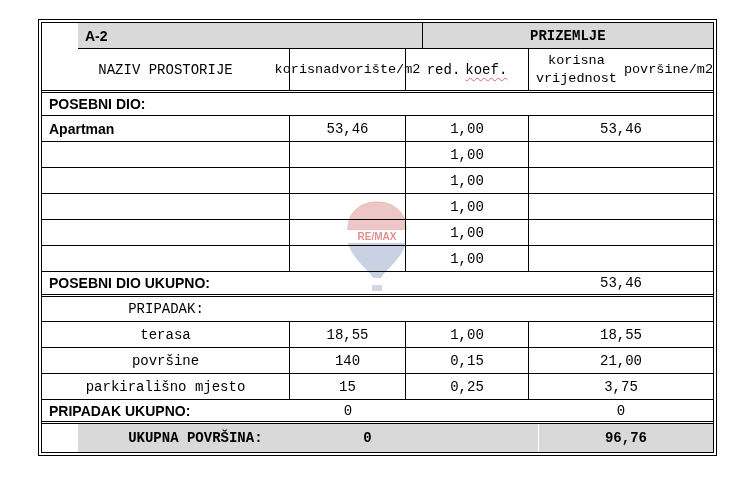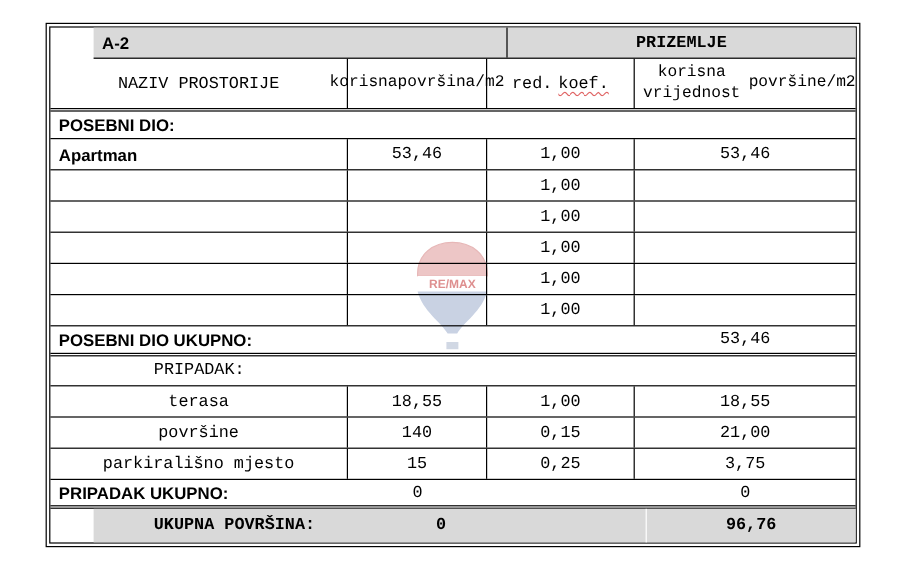--- a/index.html
+++ b/index.html
@@ -58,21 +58,21 @@
 
   <div class="row h26 gray">
     <div class="cell c12 left bold vline">A-2</div>
     <div class="cell c34 center bold">PRIZEMLJE</div>
   </div>
 
   <div class="row h42 dbl">
     <div class="cell c1 center vline">NAZIV PROSTORIJE</div>
     <div class="cell c2 center vline twoline">
       <div>korisna</div>
-      <div>površina/m2</div>
+      <div>dvorište/m2</div>
     </div>
     <div class="cell c3 center vline">
       <span>red.</span>
         <span class="sp"></span>
         <span class="squiggle">koef.</span>
     </div>
     <div class="cell c4 center twoline">
       <div>korisna vrijednost</div>
       <div>površine/m2</div>
     </div>

